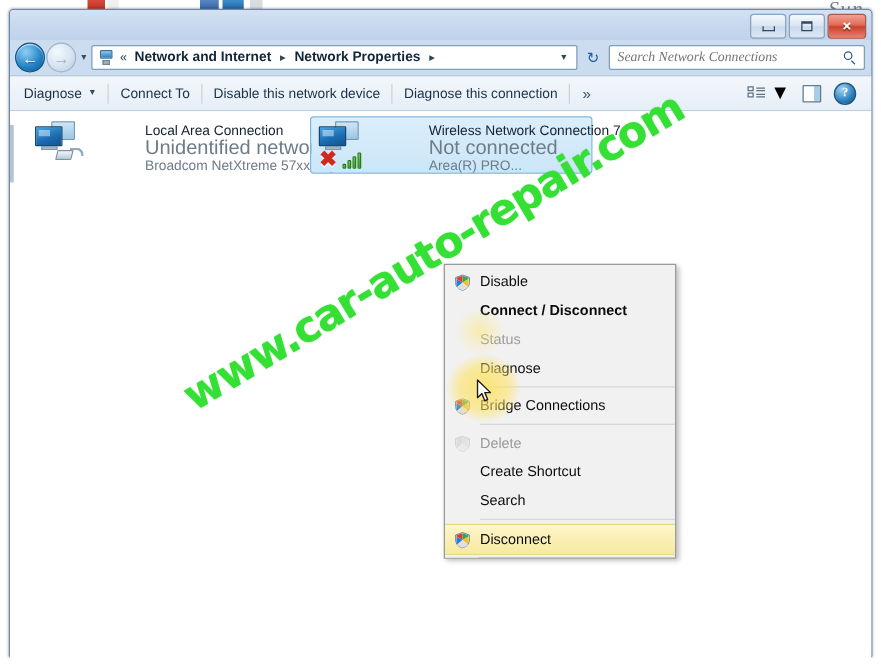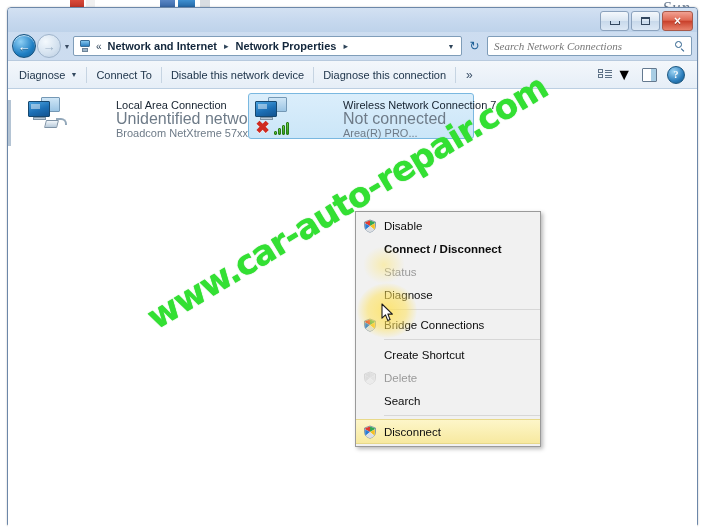--- a/index.html
+++ b/index.html
@@ -806,39 +806,39 @@
               <path d="M2.2 4.4 L7 7 L2.6 10.6 C2.1 9.5 2.2 8 2.2 7 Z" fill="#2b7cd3"></path>
               <path d="M11.8 4.4 L11.8 7 C11.8 8 11.9 9.5 11.4 10.6 L7 7 Z" fill="#f5c022"></path>
               <path d="M2.7 10.8 L7 7.3 L11.3 10.8 C10.2 12 8.4 12.8 7 13.1 C5.6 12.8 3.8 12 2.7 10.8 Z" fill="#dcdfe3"></path>
             </svg>
           </span>
           <span>Bridge Connections</span>
         </div>
 
         <div class="msep"></div>
 
-        <div class="mi">
-          <span>Create Shortcut</span>
-        </div>
-
         <div class="mi disabled">
           <span class="shield">
             <svg width="14" height="14" viewBox="0 0 14 14">
               <path d="M7 1 L12.5 3 V7 C12.5 10.3 10 12.5 7 13.2 C4 12.5 1.5 10.3 1.5 7 V3 Z" fill="#f2f6fa" stroke="#8c9aa6" stroke-width=".8"></path>
               <path d="M7 1.6 L7 7 L2.2 4.2 L2.2 3.2 Z" fill="#b9b9b9"></path>
               <path d="M7 1.6 L11.8 3.2 L11.8 4.2 L7 7 Z" fill="#c7c7c7"></path>
               <path d="M2.2 4.4 L7 7 L2.6 10.6 C2.1 9.5 2.2 8 2.2 7 Z" fill="#bcbcbc"></path>
               <path d="M11.8 4.4 L11.8 7 C11.8 8 11.9 9.5 11.4 10.6 L7 7 Z" fill="#cfcfcf"></path>
               <path d="M2.7 10.8 L7 7.3 L11.3 10.8 C10.2 12 8.4 12.8 7 13.1 C5.6 12.8 3.8 12 2.7 10.8 Z" fill="#e2e2e2"></path>
             </svg>
           </span>
           <span>Delete</span>
         </div>
 
         <div class="mi">
+          <span>Create Shortcut</span>
+        </div>
+
+        <div class="mi">
           <span>Search</span>
         </div>
 
         <div class="msep"></div>
 
         <div class="mi highlight">
           <span class="shield">
             <svg width="14" height="14" viewBox="0 0 14 14">
               <path d="M7 1 L12.5 3 V7 C12.5 10.3 10 12.5 7 13.2 C4 12.5 1.5 10.3 1.5 7 V3 Z" fill="#f2f6fa" stroke="#6f8498" stroke-width=".8"></path>
               <path d="M7 1.6 L7 7 L2.2 4.2 L2.2 3.2 Z" fill="#e03b2e"></path>

